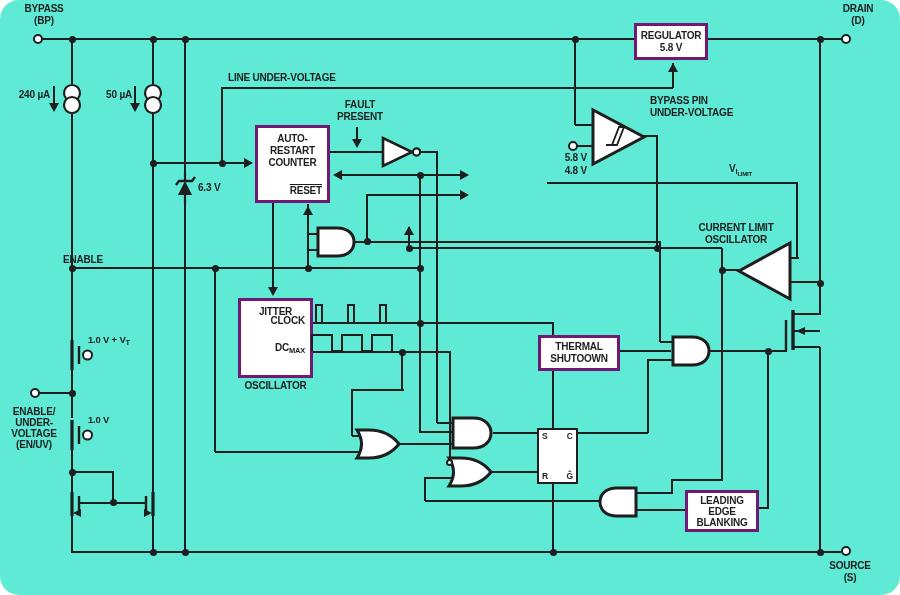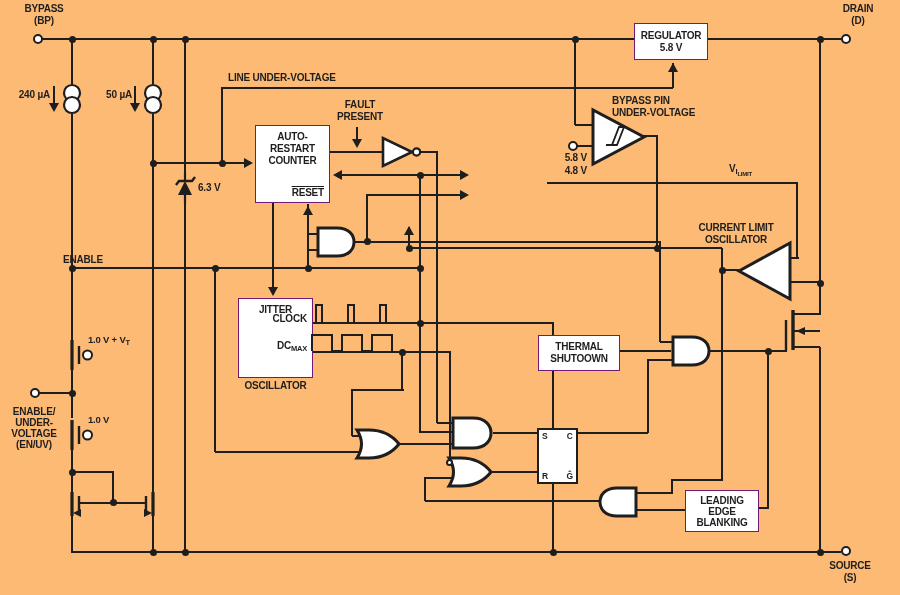--- a/index.html
+++ b/index.html
@@ -1,21 +1,21 @@
 <!DOCTYPE html>
 <html><head>
 <meta charset="utf-8">
 <style>
   html,body{margin:0;padding:0;background:#fff;}
-  #canvas{position:relative;width:900px;height:595px;background:#fdba74;overflow:hidden;
-          font-family:"Liberation Sans","DejaVu Sans",sans-serif;color:#1e1e1e;}
+  #canvas{position:relative;width:900px;height:595px;background:#5eead4;overflow:hidden;
+          font-family:"Liberation Sans","DejaVu Sans",sans-serif;color:#1e1e1e;border-radius:19px;}
   .w{position:absolute;background:#1e1e1e;}
   .dot{position:absolute;width:7px;height:7px;border-radius:50%;background:#1e1e1e;}
   .ar{position:absolute;width:0;height:0;}
-  .box{position:absolute;border:1px solid #701a75;background:#fff;display:flex;flex-direction:column;
+  .box{position:absolute;border:3px solid #701a75;background:#fff;display:flex;flex-direction:column;
        align-items:center;justify-content:center;font-weight:bold;font-size:10px;line-height:12px;
        text-align:center;box-sizing:border-box;letter-spacing:-0.2px;}
   .lbl{position:absolute;font-weight:bold;font-size:10px;line-height:12px;white-space:nowrap;letter-spacing:-0.2px;}
   .ctr{text-align:center;}
   .term{position:absolute;width:10px;height:10px;border:2px solid #1e1e1e;border-radius:50%;background:#fff;box-sizing:border-box;}
   .gate{position:absolute;}
   .bub{position:absolute;width:7px;height:7px;border:2px solid #1e1e1e;border-radius:50%;background:#fff;box-sizing:border-box;}
   .latch{position:absolute;border:2px solid #1e1e1e;background:#fff;box-sizing:border-box;}
   .pin{position:absolute;font-weight:bold;font-size:8.5px;letter-spacing:0;}
   .sb{font-size:7.5px;vertical-align:-2px;}
@@ -212,21 +212,21 @@
     <span class="pin" style="right:3px;top:1px;">C</span>
     <span class="pin" style="left:3px;bottom:1px;">R</span>
     <span class="pin" style="right:3px;bottom:1px;">Ĝ</span>
   </div>
 
   <div class="lbl" style="left:228px;top:72px;text-align:center;">LINE UNDER-VOLTAGE</div>
   <div class="lbl ctr" style="left:330px;top:99px;width:60px;">
     <span>FAULT</span><br><span>PRESENT</span>
   </div>
   <div class="lbl" style="left:63px;top:254px;">ENABLE</div>
-  <div class="lbl" style="left:612px;top:95px;">
+  <div class="lbl" style="left:650px;top:95px;">
     <span>BYPASS PIN</span><br><span>UNDER-VOLTAGE</span>
   </div>
   <div class="lbl ctr" style="left:680px;top:222px;width:112px;">
     <span>CURRENT LIMIT</span><br><span>OSCILLATOR</span>
   </div>
   <div class="lbl" style="left:729px;top:163px;">
     <span>V</span><span class="sb">I</span><span class="sb2">LIMIT</span>
   </div>
   <div class="lbl rt" style="left:4px;top:89px;width:46px;">240 µA</div>
   <div class="lbl rt" style="left:94px;top:89px;width:38px;">50 µA</div>

